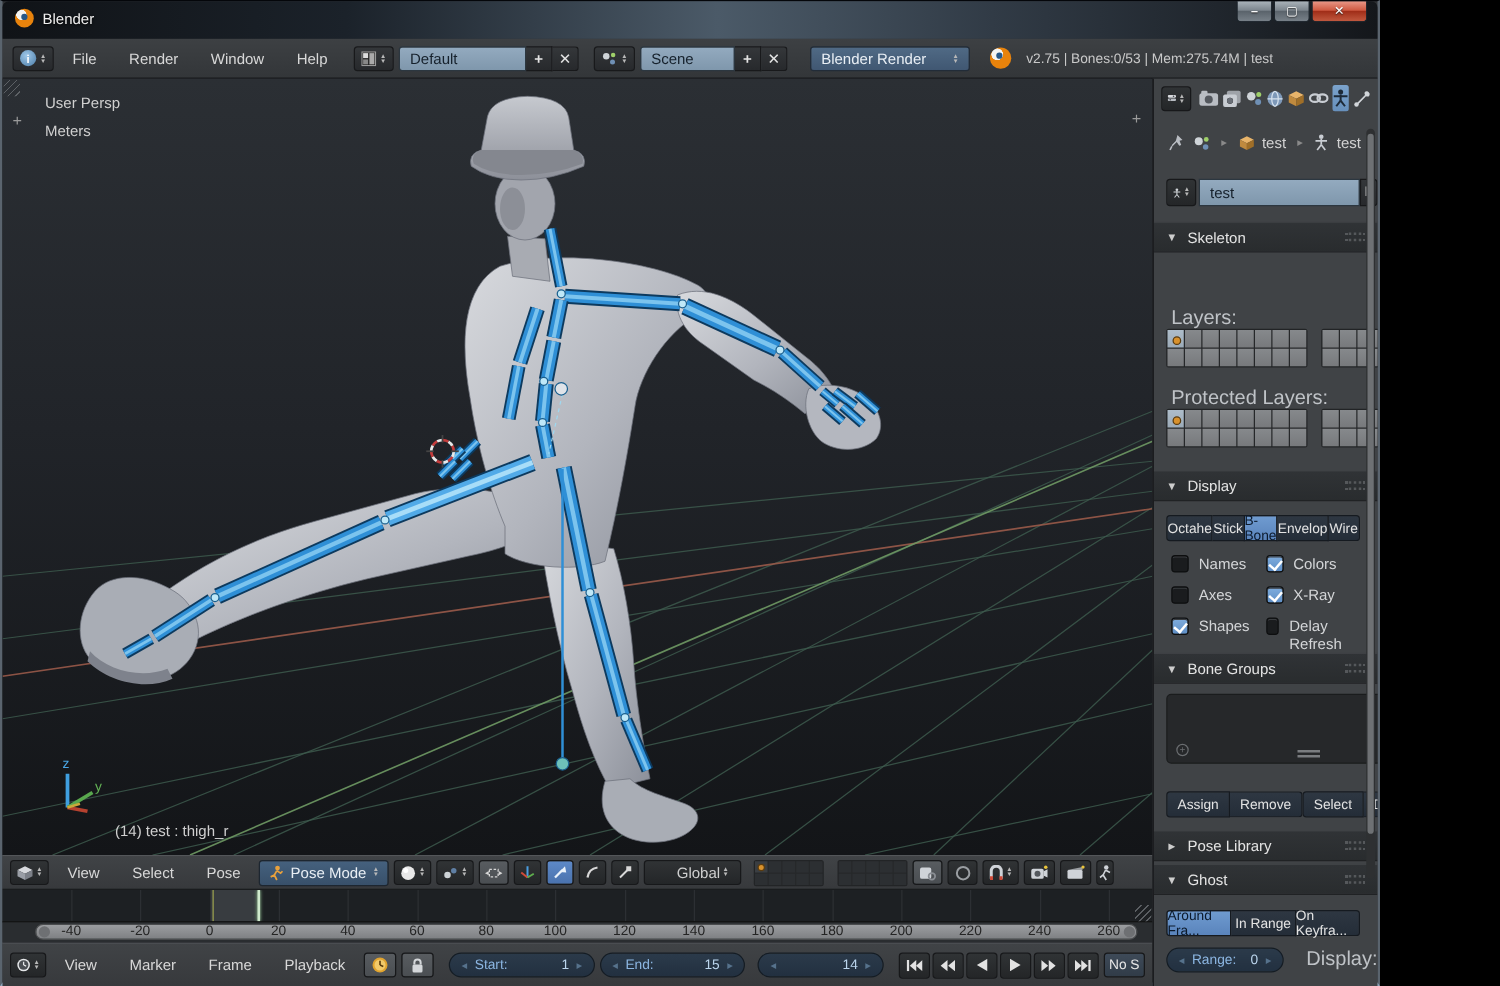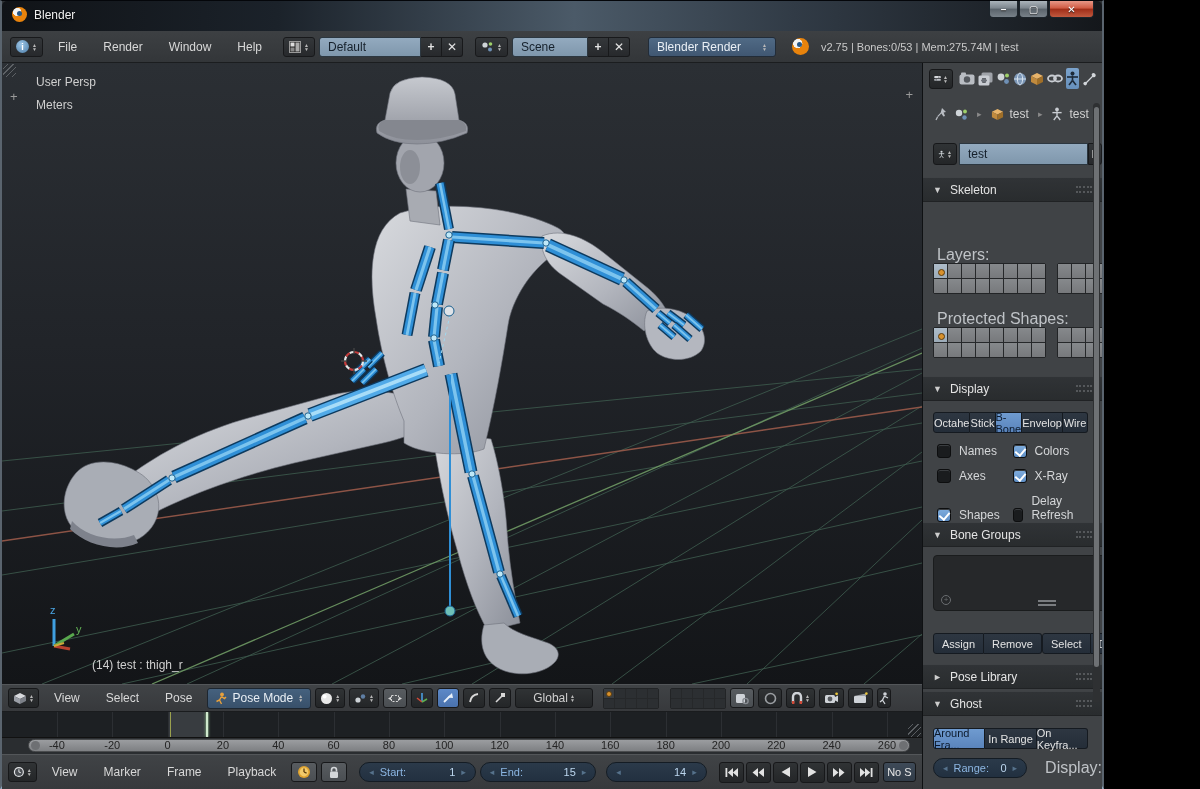--- a/index.html
+++ b/index.html
@@ -111,21 +111,21 @@
   .lg-group { display:grid; grid-template-columns:repeat(8,1fr); gap:1px; background:#26282a;
     border:1px solid #222426; border-radius:2px; }
   .lg-cell { width:13px; height:14px; background:linear-gradient(180deg,#86898c,#77797c); position:relative; }
   .lg-cell.active { background:linear-gradient(180deg,#aebdca,#9cabb8); }
   .lg-cell.active::after { content:""; position:absolute; left:4px; top:5px; width:5px; height:5px;
     border-radius:50%; background:#d8912c; border:1px solid #5a3c10; }
   .mini .lg-group { grid-template-columns:repeat(5,1fr); }
   .mini .lg-cell { width:10px; height:9px; background:#2c2f32; }
   .mini .lg-cell.active { background:#3a3e42; }
   .mini .lg-cell.active::after { left:2px; top:2px; width:4px; height:4px; }
-  .opt { display:flex; align-items:flex-end; gap:8px; }
+  .opt { display:flex; align-items:flex-start; gap:8px; }
   .chk { width:14px; height:14px; border-radius:3px; background:#1a1c1e; border:1px solid #0d0e0f;
     box-shadow:inset 0 1px 0 #3a3d40; position:relative; }
   .chk.on { background:linear-gradient(180deg,#7fadde,#5f8fc6); }
   .chk.on::after { content:""; position:absolute; left:3px; top:1px; width:5px; height:8px;
     border:solid #fff; border-width:0 2px 2px 0; transform:rotate(40deg); }
   .opt .plabel { font-size:12px; color:#d4d6d8; }
   .listbox { background:#26282a; border:1px solid #1a1c1d; border-radius:4px; position:relative; }
   .side-btn { width:22px; height:21px; background:linear-gradient(180deg,#303335,#242628);
     border:1px solid #17181a; border-radius:3px; color:#d8d8d8; font-size:13px; font-weight:bold;
     display:flex; align-items:center; justify-content:center; }
@@ -438,21 +438,21 @@
           <svg class="ic" width="12" height="12" viewBox="0 0 12 12">
             <path d="M2,10 Q3,3 10,2" fill="none" stroke="#d8d8d8" stroke-width="1.8"></path>
           </svg>
         </div>
         <div class="hdr-btn" style="min-width:22px">
           <svg class="ic" width="12" height="12" viewBox="0 0 12 12">
             <line x1="2" y1="10" x2="8" y2="4" stroke="#d8d8d8" stroke-width="1.6"></line>
             <rect x="7" y="1" width="4" height="4" fill="#d8d8d8"></rect>
           </svg>
         </div>
-        <div class="hdr-btn" style="width:78px; justify-content:center; padding:0 9px">
+        <div class="hdr-btn" style="width:78px; justify-content:flex-end; padding:0 9px">
           <span style="font-size:12px">Global</span>
           <span class="updn">▲<br>▼</span>
         </div>
         <div class="lg-wrap mini" style="margin-left:6px">
             <div class="lg-group" style="grid-template-columns: repeat(5, 1fr);">
               <div class="lg-cell active"></div>
               <div class="lg-cell"></div>
               <div class="lg-cell"></div>
               <div class="lg-cell"></div>
               <div class="lg-cell"></div>
@@ -813,21 +813,21 @@
             <div class="lg-cell"></div>
             <div class="lg-cell"></div>
             <div class="lg-cell"></div>
             <div class="lg-cell"></div>
             <div class="lg-cell"></div>
             <div class="lg-cell"></div>
             <div class="lg-cell"></div>
             <div class="lg-cell"></div>
           </div>
         </div>
-      <span class="psec plabel" style="top:247px; left:14px">Protected Shapes:</span>
+      <span class="psec plabel" style="top:247px; left:14px">Protected Layers:</span>
       <div class="psec lg-wrap" style="top:264px; left:10px">
           <div class="lg-group" style="grid-template-columns: repeat(8, 1fr);">
             <div class="lg-cell active"></div>
             <div class="lg-cell"></div>
             <div class="lg-cell"></div>
             <div class="lg-cell"></div>
             <div class="lg-cell"></div>
             <div class="lg-cell"></div>
             <div class="lg-cell"></div>
             <div class="lg-cell"></div>

